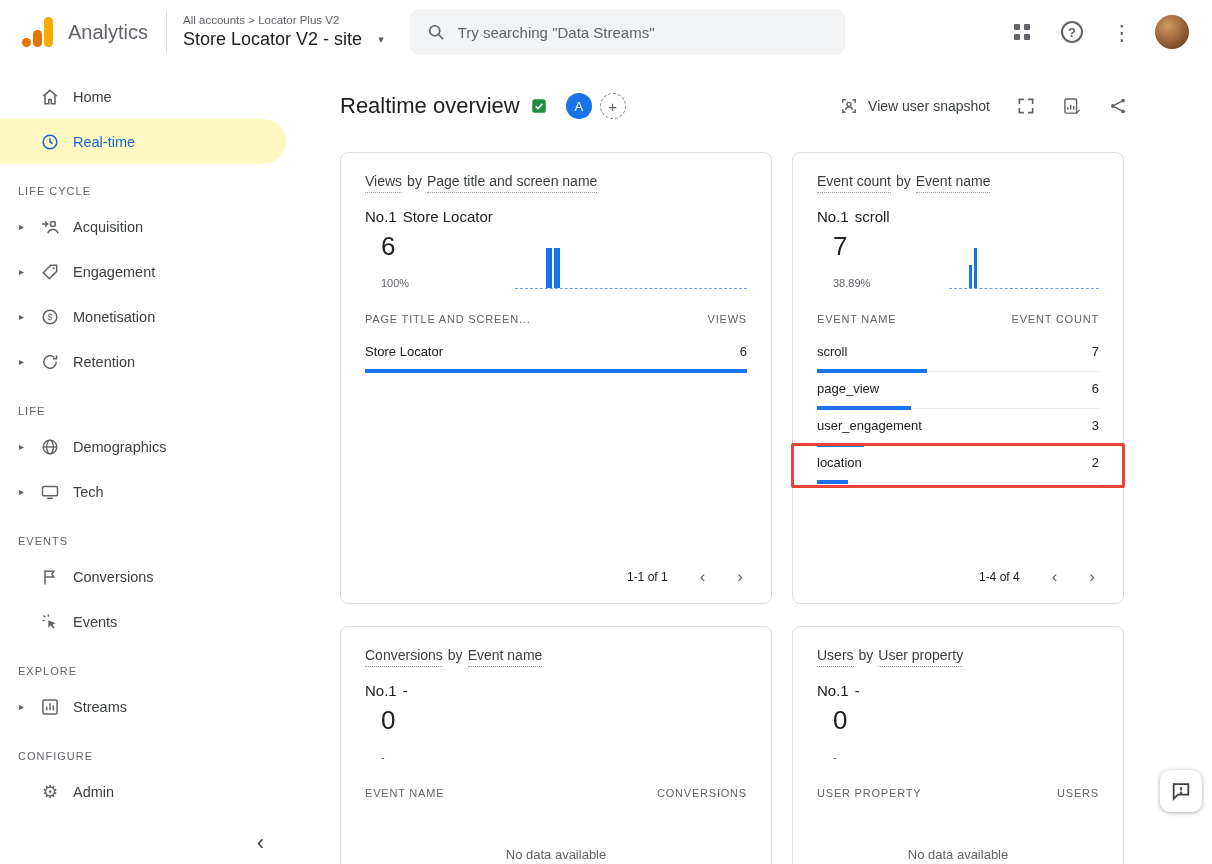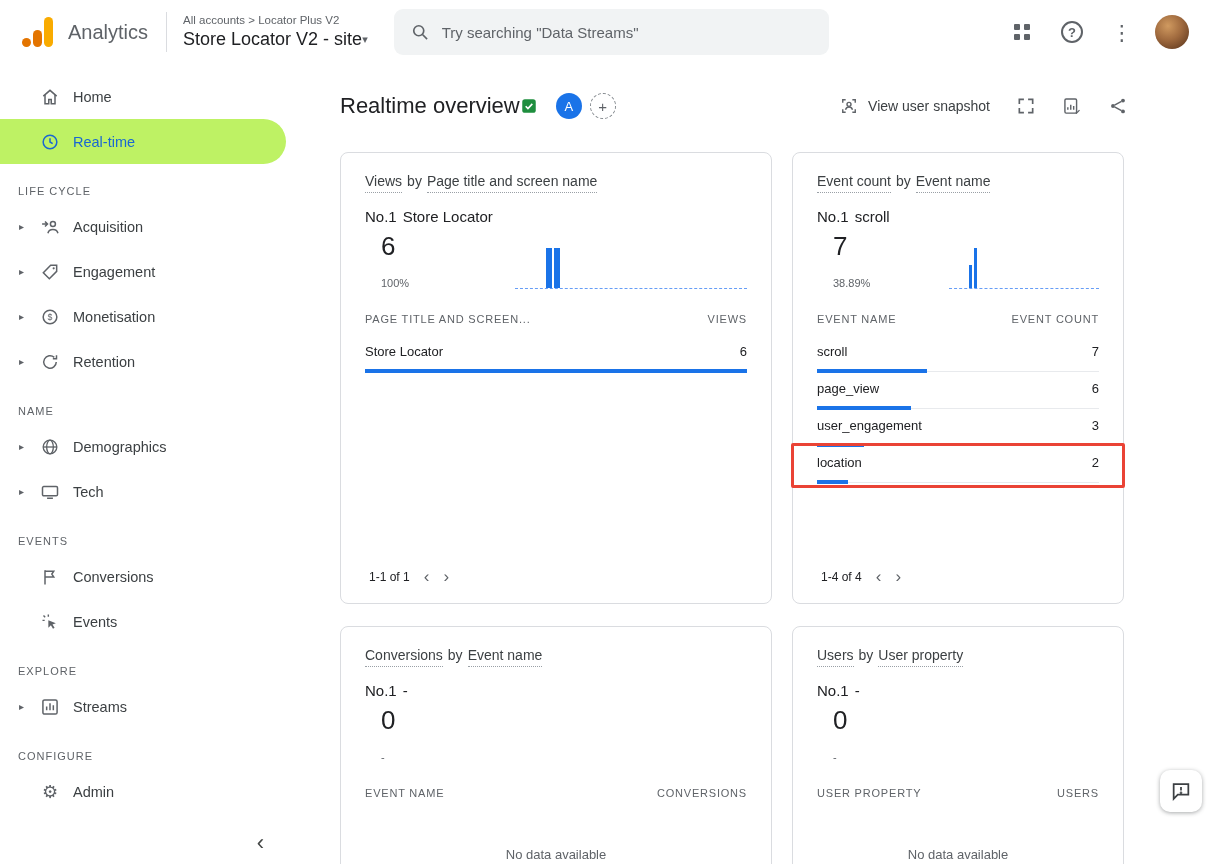--- a/index.html
+++ b/index.html
@@ -9,21 +9,21 @@
   
   .header{display:flex;align-items:center;height:64px;padding:0 20px}
   .ga-logo{position:relative;width:36px;height:34px;margin-right:12px;cursor:pointer;flex-shrink:0}
   .ga-logo .dot{position:absolute;left:2px;bottom:2px;width:9px;height:9px;border-radius:50%;background:#e37400}
   .ga-logo .mid{position:absolute;left:13px;bottom:2px;width:9px;height:17px;border-radius:4.5px;background:#e37400}
   .ga-logo .tall{position:absolute;left:24px;bottom:2px;width:9px;height:30px;border-radius:4.5px;background:#f9ab00}
   .app-name{font-size:20px;color:#5f6368;margin-right:18px}
   .hdr-divider{width:1px;height:40px;background:#dadce0;margin-right:16px}
   .crumb-block{display:flex;flex-direction:column;justify-content:center;gap:3px}
   .crumb-top{font-size:11.5px;color:#5f6368;cursor:pointer}
-  .crumb-bottom{display:flex;align-items:center;gap:0;font-size:18px;color:#202124;cursor:pointer}
+  .crumb-bottom{display:flex;align-items:center;gap:16px;font-size:18px;color:#202124;cursor:pointer}
   .caret{font-size:11px;color:#5f6368}
   .search{margin-left:26px;width:435px;height:46px;background:#f1f3f4;border-radius:9px;display:flex;align-items:center;padding:0 16px;gap:12px}
   .search input{border:none;outline:none;background:transparent;font-size:15px;color:#202124;width:100%;font-family:inherit}
   .search input::placeholder{color:#5f6368}
   .hdr-right{margin-left:auto;display:flex;align-items:center;gap:10px}
   .icon-btn{width:40px;height:40px;border-radius:50%;display:flex;align-items:center;justify-content:center;cursor:pointer}
   .apps-grid{display:grid;grid-template-columns:6px 6px;gap:4px}
   .apps-grid span{width:6px;height:6px;background:#5f6368;border-radius:1px}
   .help-circle{width:22px;height:22px;border-radius:50%;border:2px solid #5f6368;color:#5f6368;font-size:13px;font-weight:bold;display:flex;align-items:center;justify-content:center}
   .more-dots{font-size:21px;color:#5f6368;line-height:1}
@@ -32,28 +32,28 @@
   
   .page{display:flex;height:800px}
 
   
   .sidebar{width:300px;flex-shrink:0;padding-top:10px;position:relative}
   .nav-item{display:flex;align-items:center;height:45px;padding:0 12px 0 16px;gap:12px;font-size:14.5px;color:#3c4043;cursor:pointer}
   .nav-item .arrow{width:11px;font-size:10px;color:#5f6368;text-align:center;flex-shrink:0}
   .arrow.hidden{visibility:hidden}
   .nav-icon{width:22px;height:22px;display:flex;align-items:center;justify-content:center;flex-shrink:0}
   .nav-icon.glyph{font-size:18px;color:#5f6368;line-height:1}
-  .nav-item.selected{background:#bef264;color:#1967d2;border-radius:0 24px 24px 0;margin-right:14px}
+  .nav-item.selected{background:#fef9c3;color:#1967d2;border-radius:0 24px 24px 0;margin-right:14px}
   .nav-section{padding:21px 0 7px 18px;font-size:11px;letter-spacing:1px;color:#5f6368;font-weight:500}
   .sidebar-collapse{position:absolute;bottom:10px;right:36px;font-size:22px;color:#444746;cursor:pointer;line-height:1}
 
   
   .main{flex:1;padding:22px 0 0 40px;overflow:hidden}
   .title-row{display:flex;align-items:center;height:40px;margin-bottom:26px;padding-right:84px}
-  .page-title{font-size:22px;font-weight:400;color:#202124;}
+  .page-title{font-size:22px;font-weight:400;color:#202124;margin-right:10px}
   .rt-badge{width:18px;height:18px;margin-right:18px;cursor:pointer;flex-shrink:0}
   .chip-a{width:26px;height:26px;border-radius:50%;background:#1a73e8;color:#fff;font-size:13px;display:flex;align-items:center;justify-content:center;margin-right:8px;cursor:pointer}
   .chip-add{width:26px;height:26px;border-radius:50%;border:1.6px dashed #80868b;color:#5f6368;font-size:15px;display:flex;align-items:center;justify-content:center;cursor:pointer}
   .title-actions{margin-left:auto;display:flex;align-items:flex-start;gap:26px}
   .snapshot{display:flex;align-items:center;gap:9px;font-size:14px;color:#3c4043;cursor:pointer;white-space:nowrap}
   .action-icon{width:20px;height:20px;cursor:pointer;display:flex}
 
   
   .cards{display:grid;grid-template-columns:432px 332px;column-gap:20px;row-gap:22px}
   .card{height:452px;border:1px solid #dadce0;border-radius:8px;padding:20px 24px 12px;display:flex;flex-direction:column;position:relative;background:#fff}
@@ -64,21 +64,21 @@
   .metric-left{display:flex;flex-direction:column}
   .metric-value{font-size:26px;color:#202124}
   .metric-percent{font-size:11px;color:#5f6368;margin-top:15px}
   .spark{width:232px;height:44px;display:flex;align-items:flex-end;gap:2px;border-bottom:1px dashed #669df6}
   .card.narrow .spark{width:150px}
   .spark-bar{flex:1;background:#1a73e8}
   .t-head{display:flex;justify-content:space-between;font-size:11px;letter-spacing:.8px;color:#5f6368;margin-top:24px;padding-bottom:10px}
   .t-row{position:relative;display:flex;justify-content:space-between;align-items:flex-start;padding:9px 0 12px;border-bottom:1px solid #e8eaed;font-size:13px;color:#202124}
   .row-bar{position:absolute;left:0;bottom:-2px;height:4px;background:#1a73e8}
   .row-highlight::after{content:"";position:absolute;left:-26px;right:-26px;top:-3px;bottom:-6px;border:3px solid #ea4335;border-radius:2px;pointer-events:none}
-  .pager{margin-top:auto;display:flex;justify-content:flex-start;align-items:center;gap:14px;font-size:12px;color:#202124;padding:12px 4px 6px}
+  .pager{margin-top:auto;display:flex;justify-content:flex-end;align-items:center;gap:32px;font-size:12px;color:#202124;padding:12px 4px 6px}
   .pg-btn{font-size:17px;color:#5f6368;cursor:pointer;line-height:1}
   .no-data{text-align:center;font-size:13px;color:#5f6368;margin-top:38px}
 
   
   .feedback-btn{position:absolute;right:10px;bottom:52px;width:42px;height:42px;background:#fff;border-radius:10px;box-shadow:0 1px 4px rgba(60,64,67,.45);display:flex;align-items:center;justify-content:center;cursor:pointer}
 </style>
 </head>
 <body>
 
 <header class="header">
@@ -192,21 +192,21 @@
       <span class="arrow">▸</span>
       <span class="nav-icon">
         <svg viewBox="0 0 24 24" width="20" height="20" fill="none" stroke="#5f6368" stroke-width="1.8">
             <path d="M19.5 12a7.5 7.5 0 1 1-2.4-5.5"></path>
             <path d="M19.8 3.8v4.4h-4.4"></path>
           </svg>
       </span>
       <span class="nav-label">Retention</span>
     </div>
 
-    <div class="nav-section">NAME</div>
+    <div class="nav-section">LIFE</div>
 
     <div class="nav-item">
       <span class="arrow">▸</span>
       <span class="nav-icon">
         <svg viewBox="0 0 24 24" width="20" height="20" fill="none" stroke="#5f6368" stroke-width="1.6">
             <circle cx="12" cy="12" r="8.2"></circle>
             <path d="M3.8 12h16.4"></path>
             <ellipse cx="12" cy="12" rx="4" ry="8.2"></ellipse>
           </svg>
       </span>

